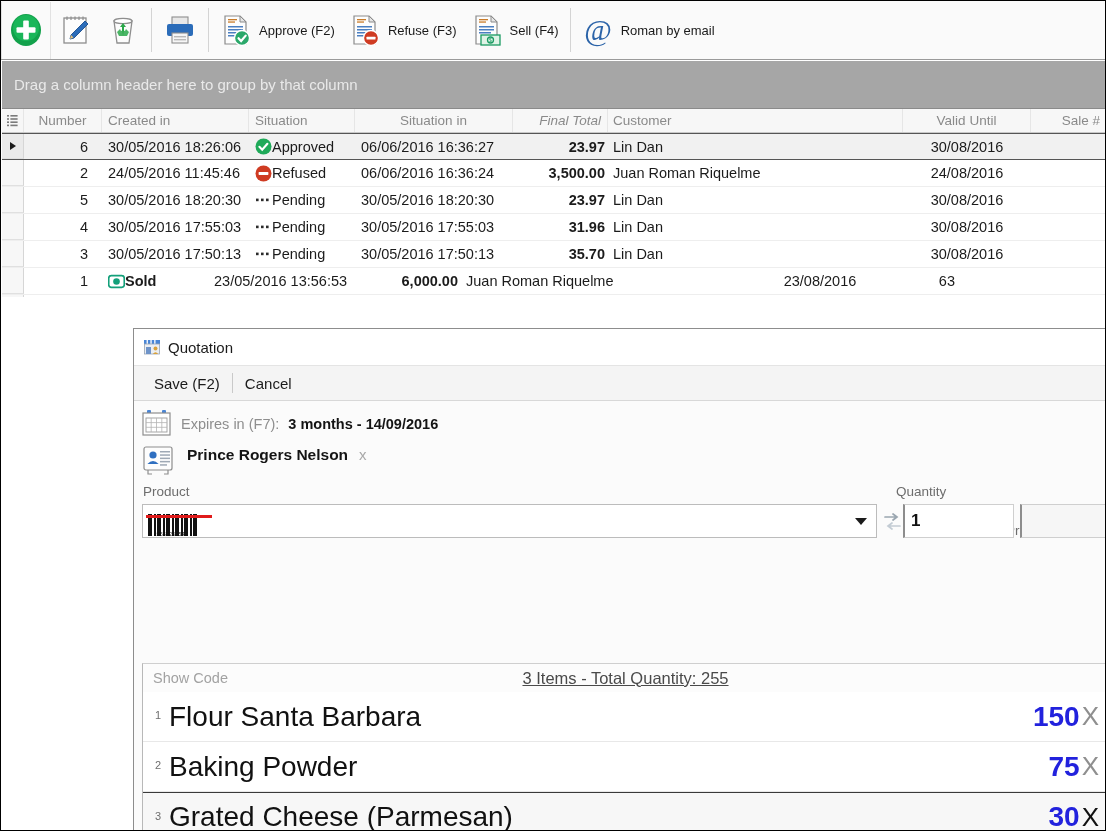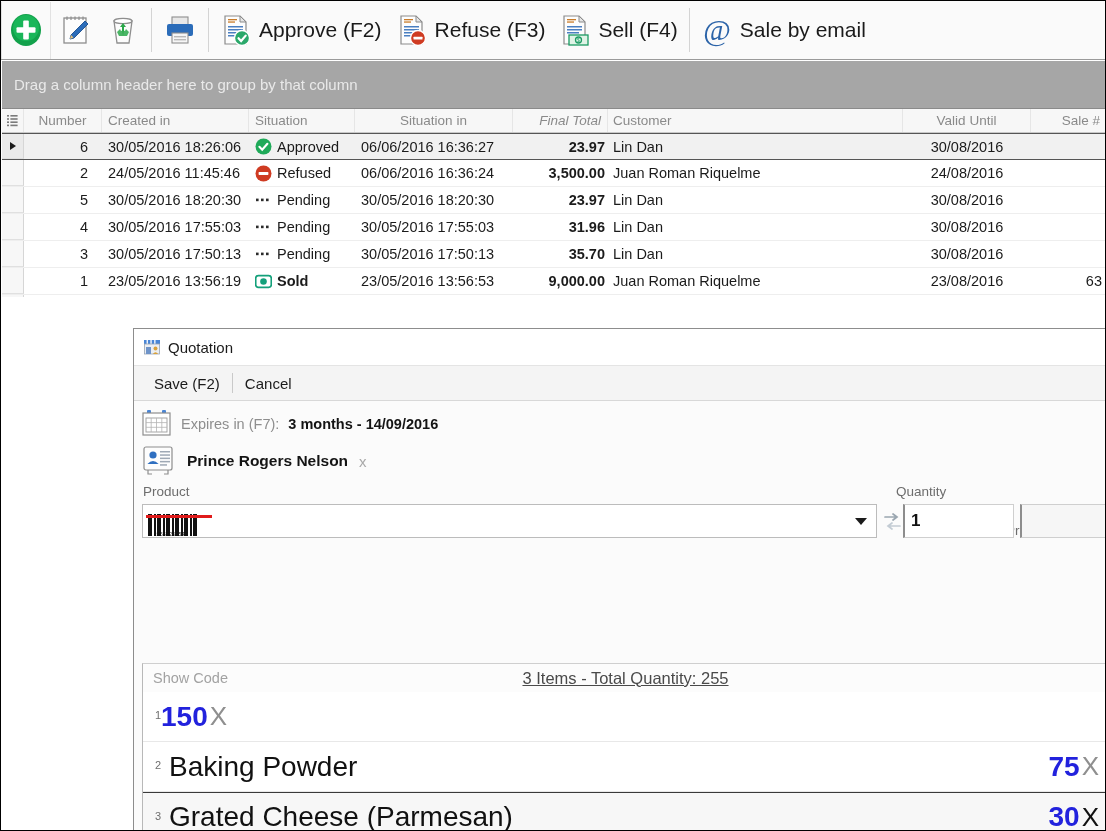--- a/index.html
+++ b/index.html
@@ -25,21 +25,21 @@
     display: flex; align-items: center;
   }
   .tbtn {
     height: 57px;
     display: flex; align-items: center;
     padding: 0 7px;
     gap: 7px;
     cursor: default;
   }
   .tbtn-label {
-    font-size: 21px; color: #1a1a1a; white-space: nowrap;
+    font-size: 13px; color: #1a1a1a; white-space: nowrap;
   }
   .tsep {
     width: 1px; height: 44px; background: #d4d4d4; margin: 0 4px;
   }
   .first-cell {
     border-left: 1px solid #e2e2e2;
     border-right: 1px solid #e2e2e2;
     height: 57px;
   }
 
@@ -96,21 +96,21 @@
   .cell.ind {
     width: 22px; padding: 0; justify-content: center;
     background: #f7f7f7;
     border-right: 1px solid #d6d6d6;
     border-bottom: 1px solid #e0e0e0;
     color: #111; font-size: 11px;
   }
   .grid-row.sel .cell.ind { background: #eaeaea; }
   .cell.num  { width: 78px; justify-content: flex-end; padding-right: 14px; }
   .cell.created { width: 147px; }
-  .cell.sit  { width: 106px; gap: 5px; }
+  .cell.sit  { width: 106px; }
   .cell.sitin { width: 158px; }
   .cell.total { width: 95px; justify-content: flex-end; font-weight: bold; padding-right: 3px;}
   .cell.cust { width: 295px; padding-left: 5px; }
   .cell.valid { width: 128px; justify-content: center; }
   .cell.sale { width: 75px; justify-content: flex-end; padding-right: 4px;}
   .hcell.num  { width: 78px; justify-content: center; }
   .hcell.created { width: 147px; }
   .hcell.sit  { width: 106px; }
   .hcell.sitin { width: 158px; justify-content: center;}
   .hcell.total { width: 95px; justify-content: flex-end; font-style: italic; }
@@ -158,21 +158,21 @@
   #dlg-body { position: relative; height: 430px; background: #fbfbfb; }
 
   .row-expires {
     display: flex; align-items: center; gap: 9px;
     padding: 9px 0 3px 8px;
   }
   .lbl-grey { color: #8e8e8e; font-size: 14.5px; }
   .val-bold { color: #141414; font-size: 14.5px; font-weight: bold; }
 
   .row-customer {
-    display: flex; align-items: center; gap: 11px;
+    display: flex; gap: 11px;
     padding: 6px 16px 4px 8px;
   }
   .cust-name { font-size: 15.5px; font-weight: bold; color: #141414; }
   .cust-x { color: #a9a9a9; font-size: 15px; }
 
   .row-fields {
     position: relative; height: 62px; margin-top: 4px;
   }
   .fld-label {
     position: absolute; font-size: 13.5px; color: #6d6d6d;
@@ -390,21 +390,21 @@
       </svg>
       <span class="tbtn-label">Sell (F4)</span>
     </div>
 
     <div class="tsep"></div>
 
     <div class="tbtn">
       <svg width="32" height="34" viewBox="0 0 32 34">
         <text x="16" y="27" font-size="30" text-anchor="middle" fill="#2b63a8" font-family="Liberation Serif, serif">@</text>
       </svg>
-      <span class="tbtn-label">Sale by email</span>
+      <span class="tbtn-label">Roman by email</span>
     </div>
   </div>
 
   <div id="grouppanel">
     <span class="gp-text">Drag a column header here to group by that column</span>
   </div>
 
   <div id="grid">
     <div class="grid-head">
       <div class="hcell ind">
@@ -523,30 +523,29 @@
           </div>
           <div class="cell sitin">30/05/2016 17:50:13</div>
           <div class="cell total">35.70</div>
           <div class="cell cust">Lin Dan</div>
           <div class="cell valid">30/08/2016</div>
           <div class="cell sale"></div>
         </div>
         <div class="grid-row">
           <div class="cell ind"></div>
           <div class="cell num">1</div>
-          <div class="cell created">23/05/2016 13:56:19</div>
           <div class="cell sit">
             <svg width="17" height="17" viewBox="0 0 17 17">
               <rect x="0.7" y="2.6" width="15.6" height="11.8" rx="2.6" fill="#fff" stroke="#13a07a" stroke-width="1.7"></rect>
               <ellipse cx="8.5" cy="8.5" rx="3.3" ry="3.3" fill="#13a07a"></ellipse>
             </svg>
             <span class="status-txt st-bold">Sold</span>
           </div>
           <div class="cell sitin">23/05/2016 13:56:53</div>
-          <div class="cell total">9,000.00</div>
+          <div class="cell total">6,000.00</div>
           <div class="cell cust">Juan Roman Riquelme</div>
           <div class="cell valid">23/08/2016</div>
           <div class="cell sale">63</div>
         </div>
         <div class="grid-tail">
           <div class="cell ind"></div>
         </div>
       </div>
   </div>
 
@@ -662,20 +661,21 @@
       <div id="items">
         <div id="items-head">
           <span class="showcode">Show Code</span>
           <div class="totals">
             <span>3 Items - Total Quantity: 255</span>
           </div>
         </div>
         <div id="items-body">
             <div class="item-row">
               <span class="item-idx">1</span>
+              <span class="item-name">Flour Santa Barbara</span>
               <span class="item-qty" style="color: rgb(34, 34, 221);">150</span>
               <span class="item-x">X</span>
             </div>
             <div class="item-row">
               <span class="item-idx">2</span>
               <span class="item-name">Baking Powder</span>
               <span class="item-qty" style="color: rgb(34, 34, 221);">75</span>
               <span class="item-x">X</span>
             </div>
             <div class="item-row sel">

